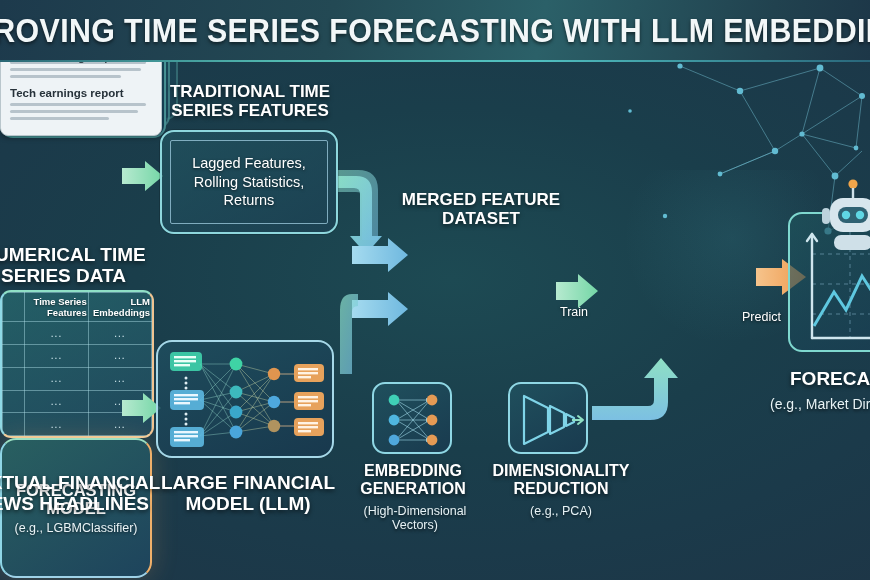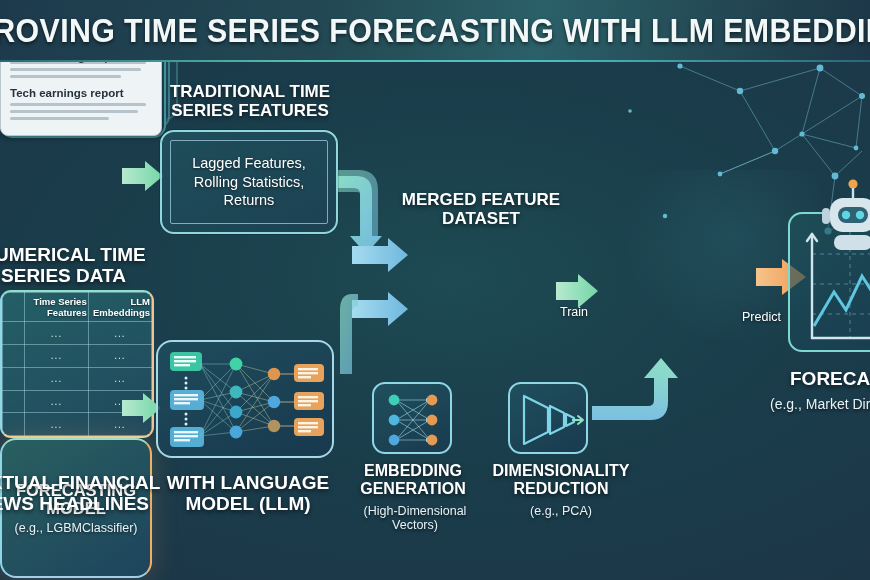--- a/index.html
+++ b/index.html
@@ -410,21 +410,21 @@
         <rect x="140" y="54" width="20" height="2.4" fill="#fff3e4"></rect>
           <rect x="140" y="58" width="20" height="2.4" fill="#fff3e4"></rect>
           <rect x="140" y="62" width="13" height="2.4" fill="#fff3e4"></rect>
         <rect x="136" y="76" width="30" height="18" rx="4" fill="#e7a25c"></rect>
         <rect x="140" y="80" width="20" height="2.4" fill="#fff3e4"></rect>
           <rect x="140" y="84" width="20" height="2.4" fill="#fff3e4"></rect>
           <rect x="140" y="88" width="13" height="2.4" fill="#fff3e4"></rect>
       </g>
     </svg>
   </div>
-  <div class="label" id="label-llm">WITH LANGUAGE
+  <div class="label" id="label-llm">LARGE FINANCIAL
 MODEL (LLM)</div>
 
   <div class="label" id="label-merged">MERGED FEATURE
 DATASET</div>
   <div id="table-merged">
     <table>
       <thead>
         <tr>
           <th class="col-idx"></th>
           <th style="white-space:pre-line">Time Series

